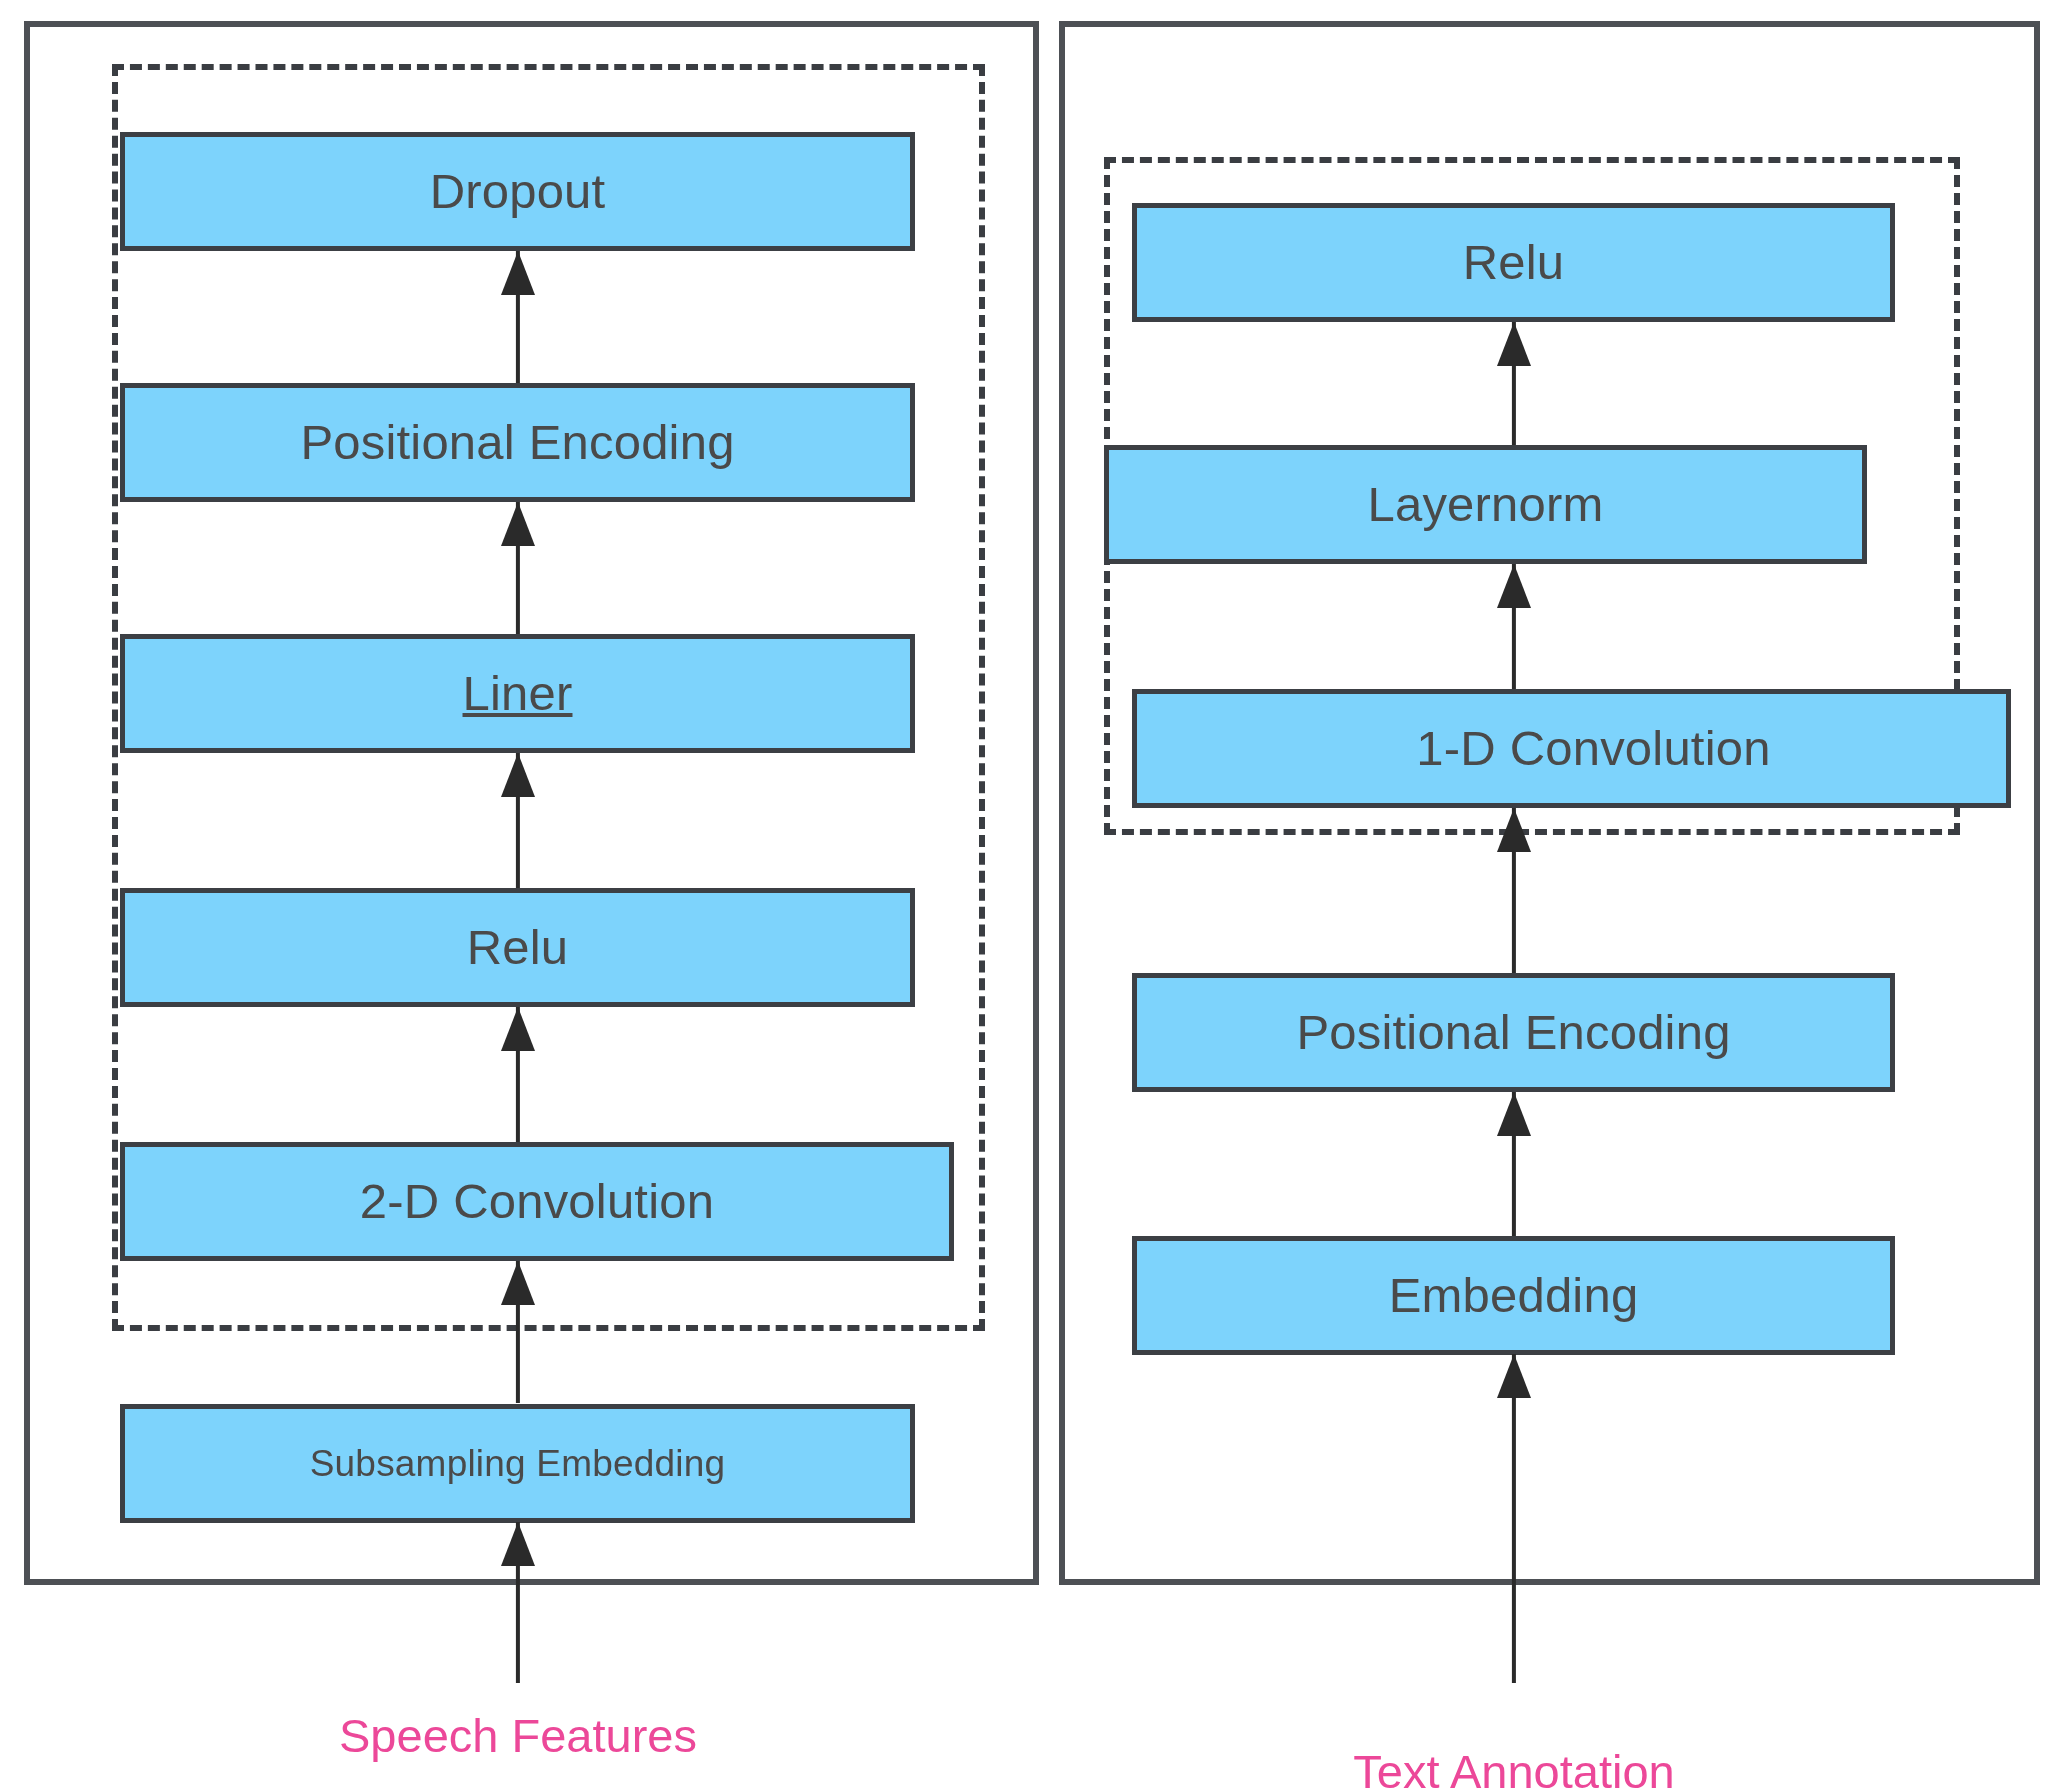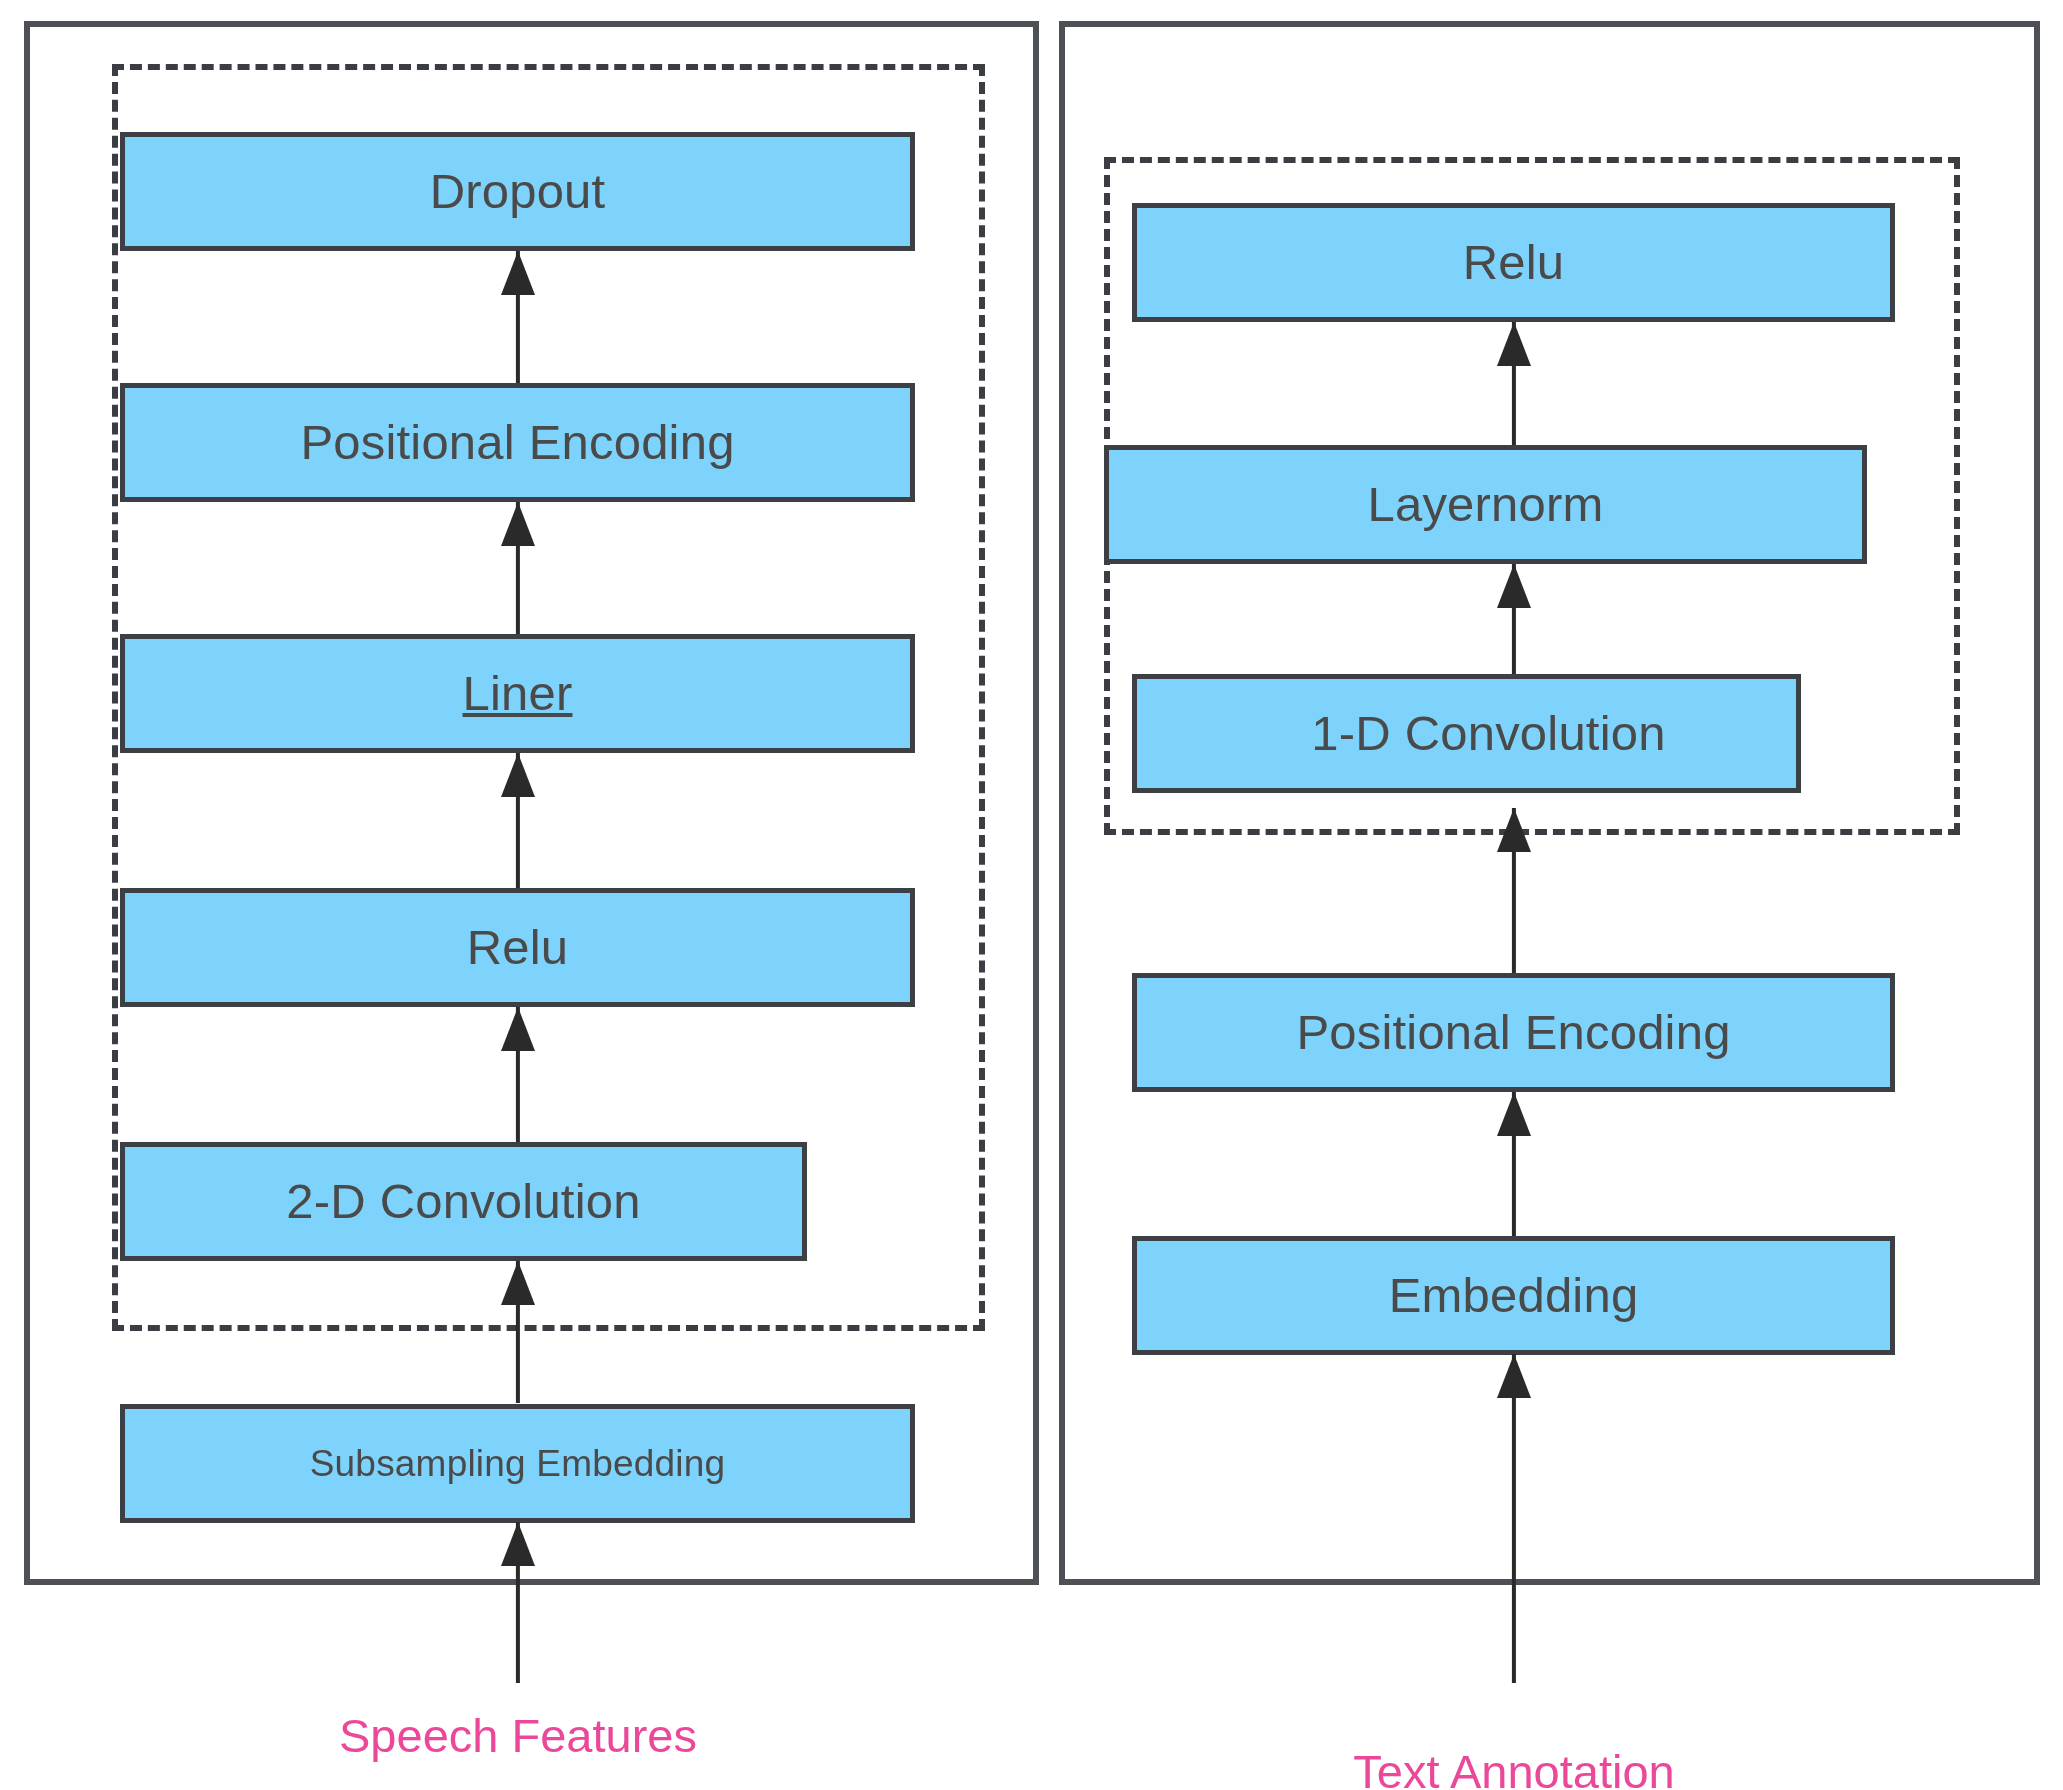--- a/index.html
+++ b/index.html
@@ -103,21 +103,21 @@
 
   <div class="node" style="left:120px;top:888px;width:795px;height:119px;font-size:49px;">
     <span>Relu</span>
   </div>
 
   <div class="arrow" style="left:496px;top:1007px;width:44px;height:136px;">
     <div class="shaft" style="height:136px;"></div>
     <div class="head"></div>
   </div>
 
-  <div class="node" style="left:120px;top:1142px;width:687px;height:119px;font-size:49px;">
+  <div class="node" style="left:120px;top:1142px;width:834px;height:119px;font-size:49px;">
     <span>2-D Convolution</span>
   </div>
 
   <div class="arrow" style="left:496px;top:1261px;width:44px;height:142px;">
     <div class="shaft" style="height:142px;"></div>
     <div class="head"></div>
   </div>
 
   <div class="node" style="left:120px;top:1404px;width:795px;height:119px;font-size:37px;">
     <span>Subsampling Embedding</span>
@@ -147,21 +147,21 @@
 
   <div class="node" style="left:1104px;top:445px;width:763px;height:119px;font-size:49px;">
     <span>Layernorm</span>
   </div>
 
   <div class="arrow" style="left:1492px;top:564px;width:44px;height:125px;">
     <div class="shaft" style="height:125px;"></div>
     <div class="head"></div>
   </div>
 
-  <div class="node" style="left:1132px;top:674px;width:669px;height:119px;font-size:49px;padding-left:44px;">
+  <div class="node" style="left:1132px;top:689px;width:879px;height:119px;font-size:49px;padding-left:44px;">
     <span>1-D Convolution</span>
   </div>
 
   <div class="arrow" style="left:1492px;top:808px;width:44px;height:165px;">
     <div class="shaft" style="height:165px;"></div>
     <div class="head"></div>
   </div>
 
   <div class="node" style="left:1132px;top:973px;width:763px;height:119px;font-size:49px;">
     <span>Positional Encoding</span>

